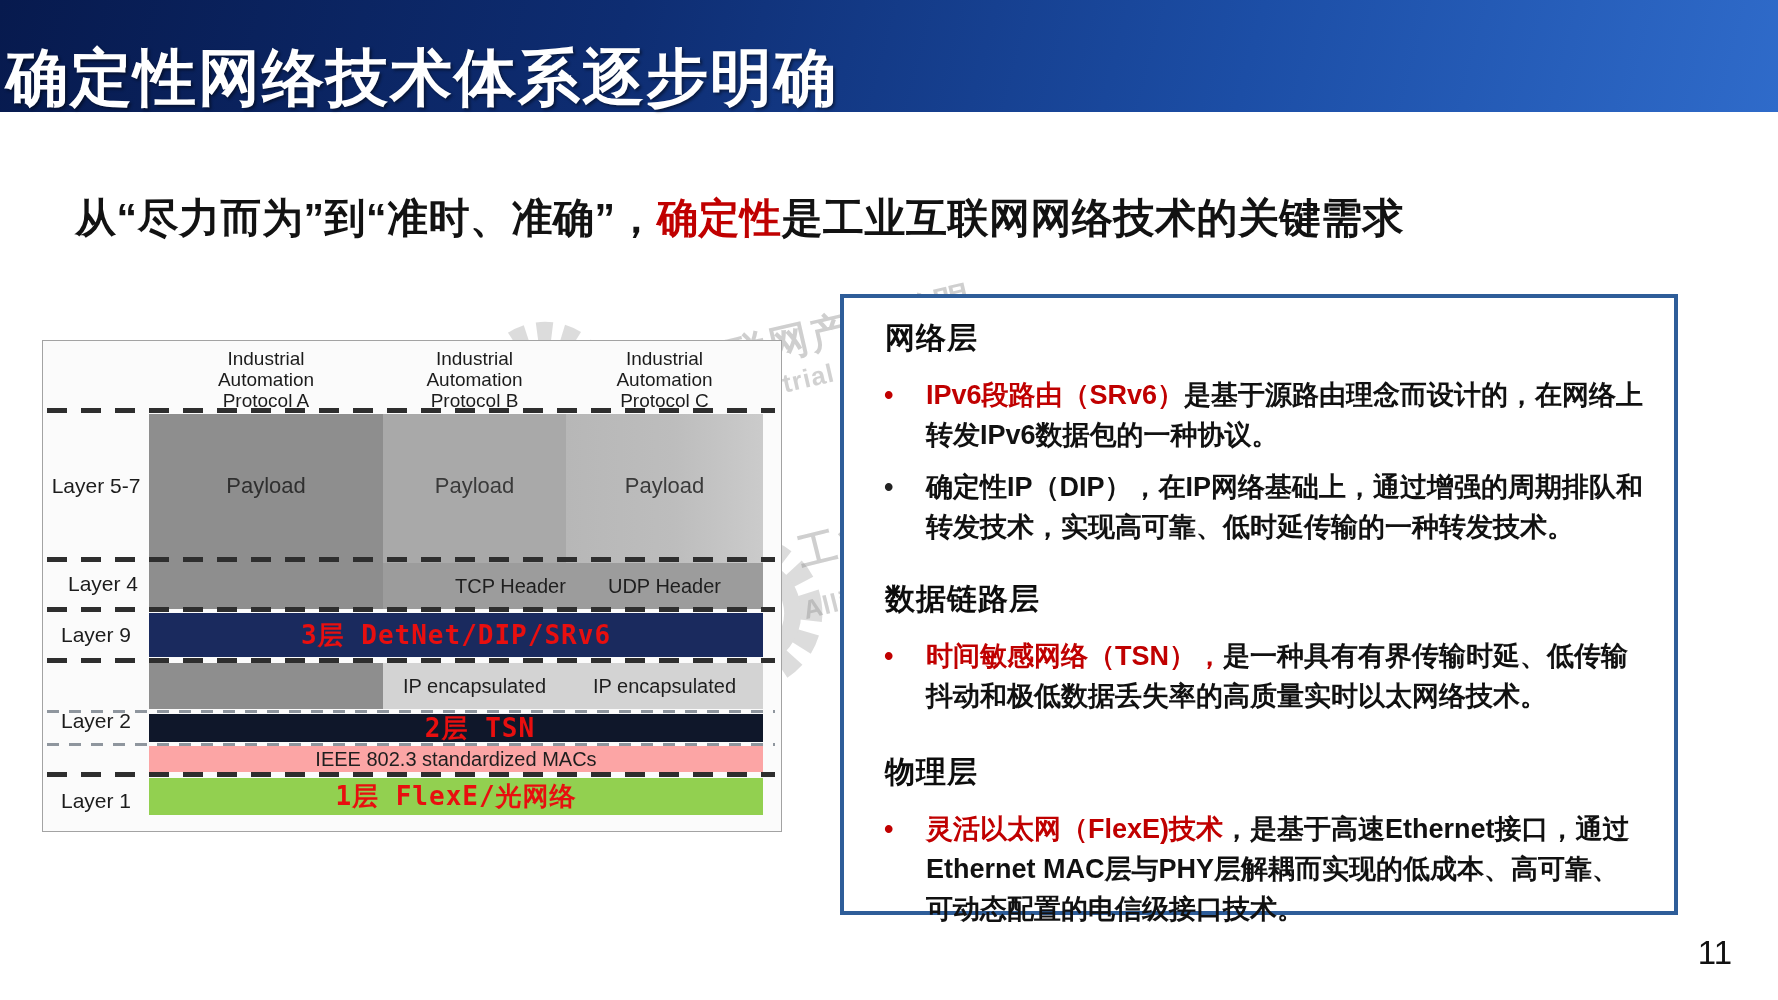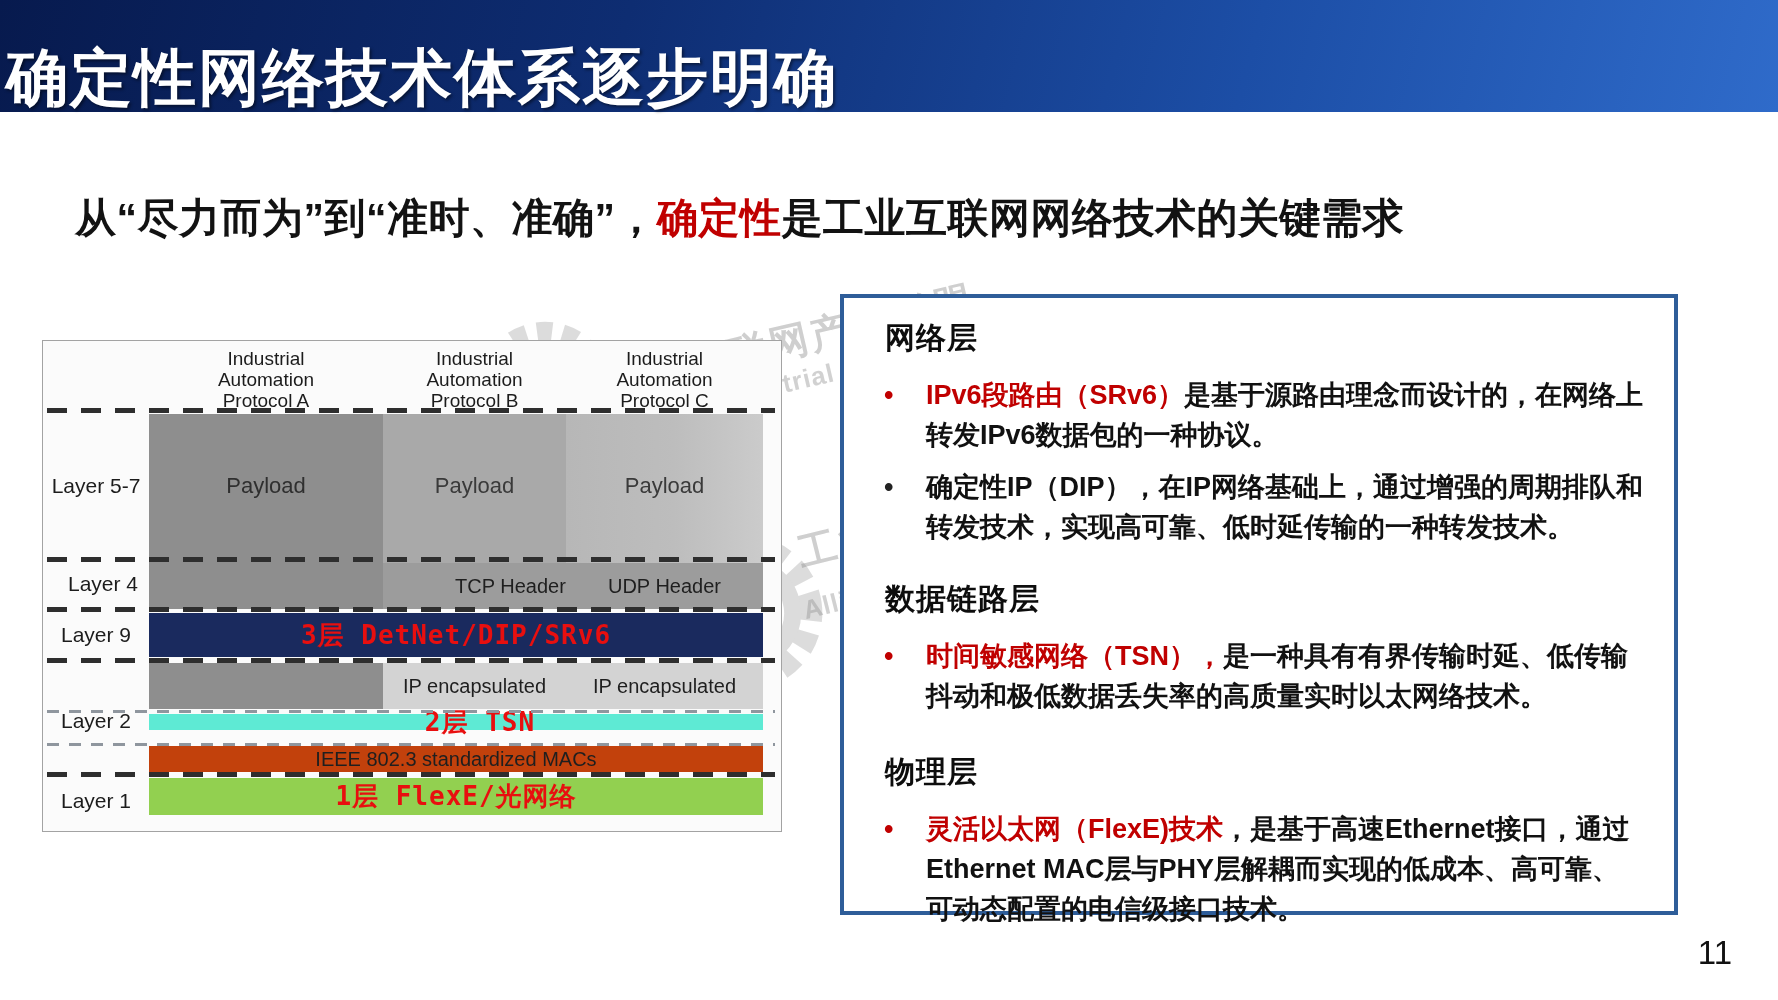--- a/index.html
+++ b/index.html
@@ -145,25 +145,25 @@
 
   <div class="dg" style="left:106px;top:322px;width:234px;height:46px;background:#8e8e8e;"></div>
   <div class="dg" style="left:340px;top:322px;width:380px;height:46px;background:#d3d3d3;"></div>
   <div class="dg dg-txt band-txt" style="left:340px;top:322px;width:183px;height:46px;">
       <span>IP encapsulated</span>
     </div>
   <div class="dg dg-txt band-txt" style="left:523px;top:322px;width:197px;height:46px;">
       <span>IP encapsulated</span>
     </div>
 
-  <div class="dg dg-txt bar-red" style="left:106px;top:373px;width:614px;height:16px;background:#5eead4;padding-left:48px;">
+  <div class="dg dg-txt bar-red" style="left:106px;top:373px;width:614px;height:28px;background:#0f172a;padding-left:48px;">
       <span>2层 TSN</span>
     </div>
 
-  <div class="dg dg-txt band-txt" style="left:106px;top:405px;width:614px;height:26px;background:#c2410c;justify-content:center;">
+  <div class="dg dg-txt band-txt" style="left:106px;top:405px;width:614px;height:26px;background:#fca5a5;justify-content:center;">
       <span>IEEE 802.3 standardized MACs</span>
     </div>
 
   <div class="dg dg-txt bar-red" style="left:106px;top:437px;width:614px;height:37px;background:#92d050;">
       <span>1层 FlexE/光网络</span>
     </div>
 
   <div class="dg dg-txt layer-label" style="left:0;top:120px;width:106px;height:50px;">
       <span>Layer 5-7</span>
     </div>

